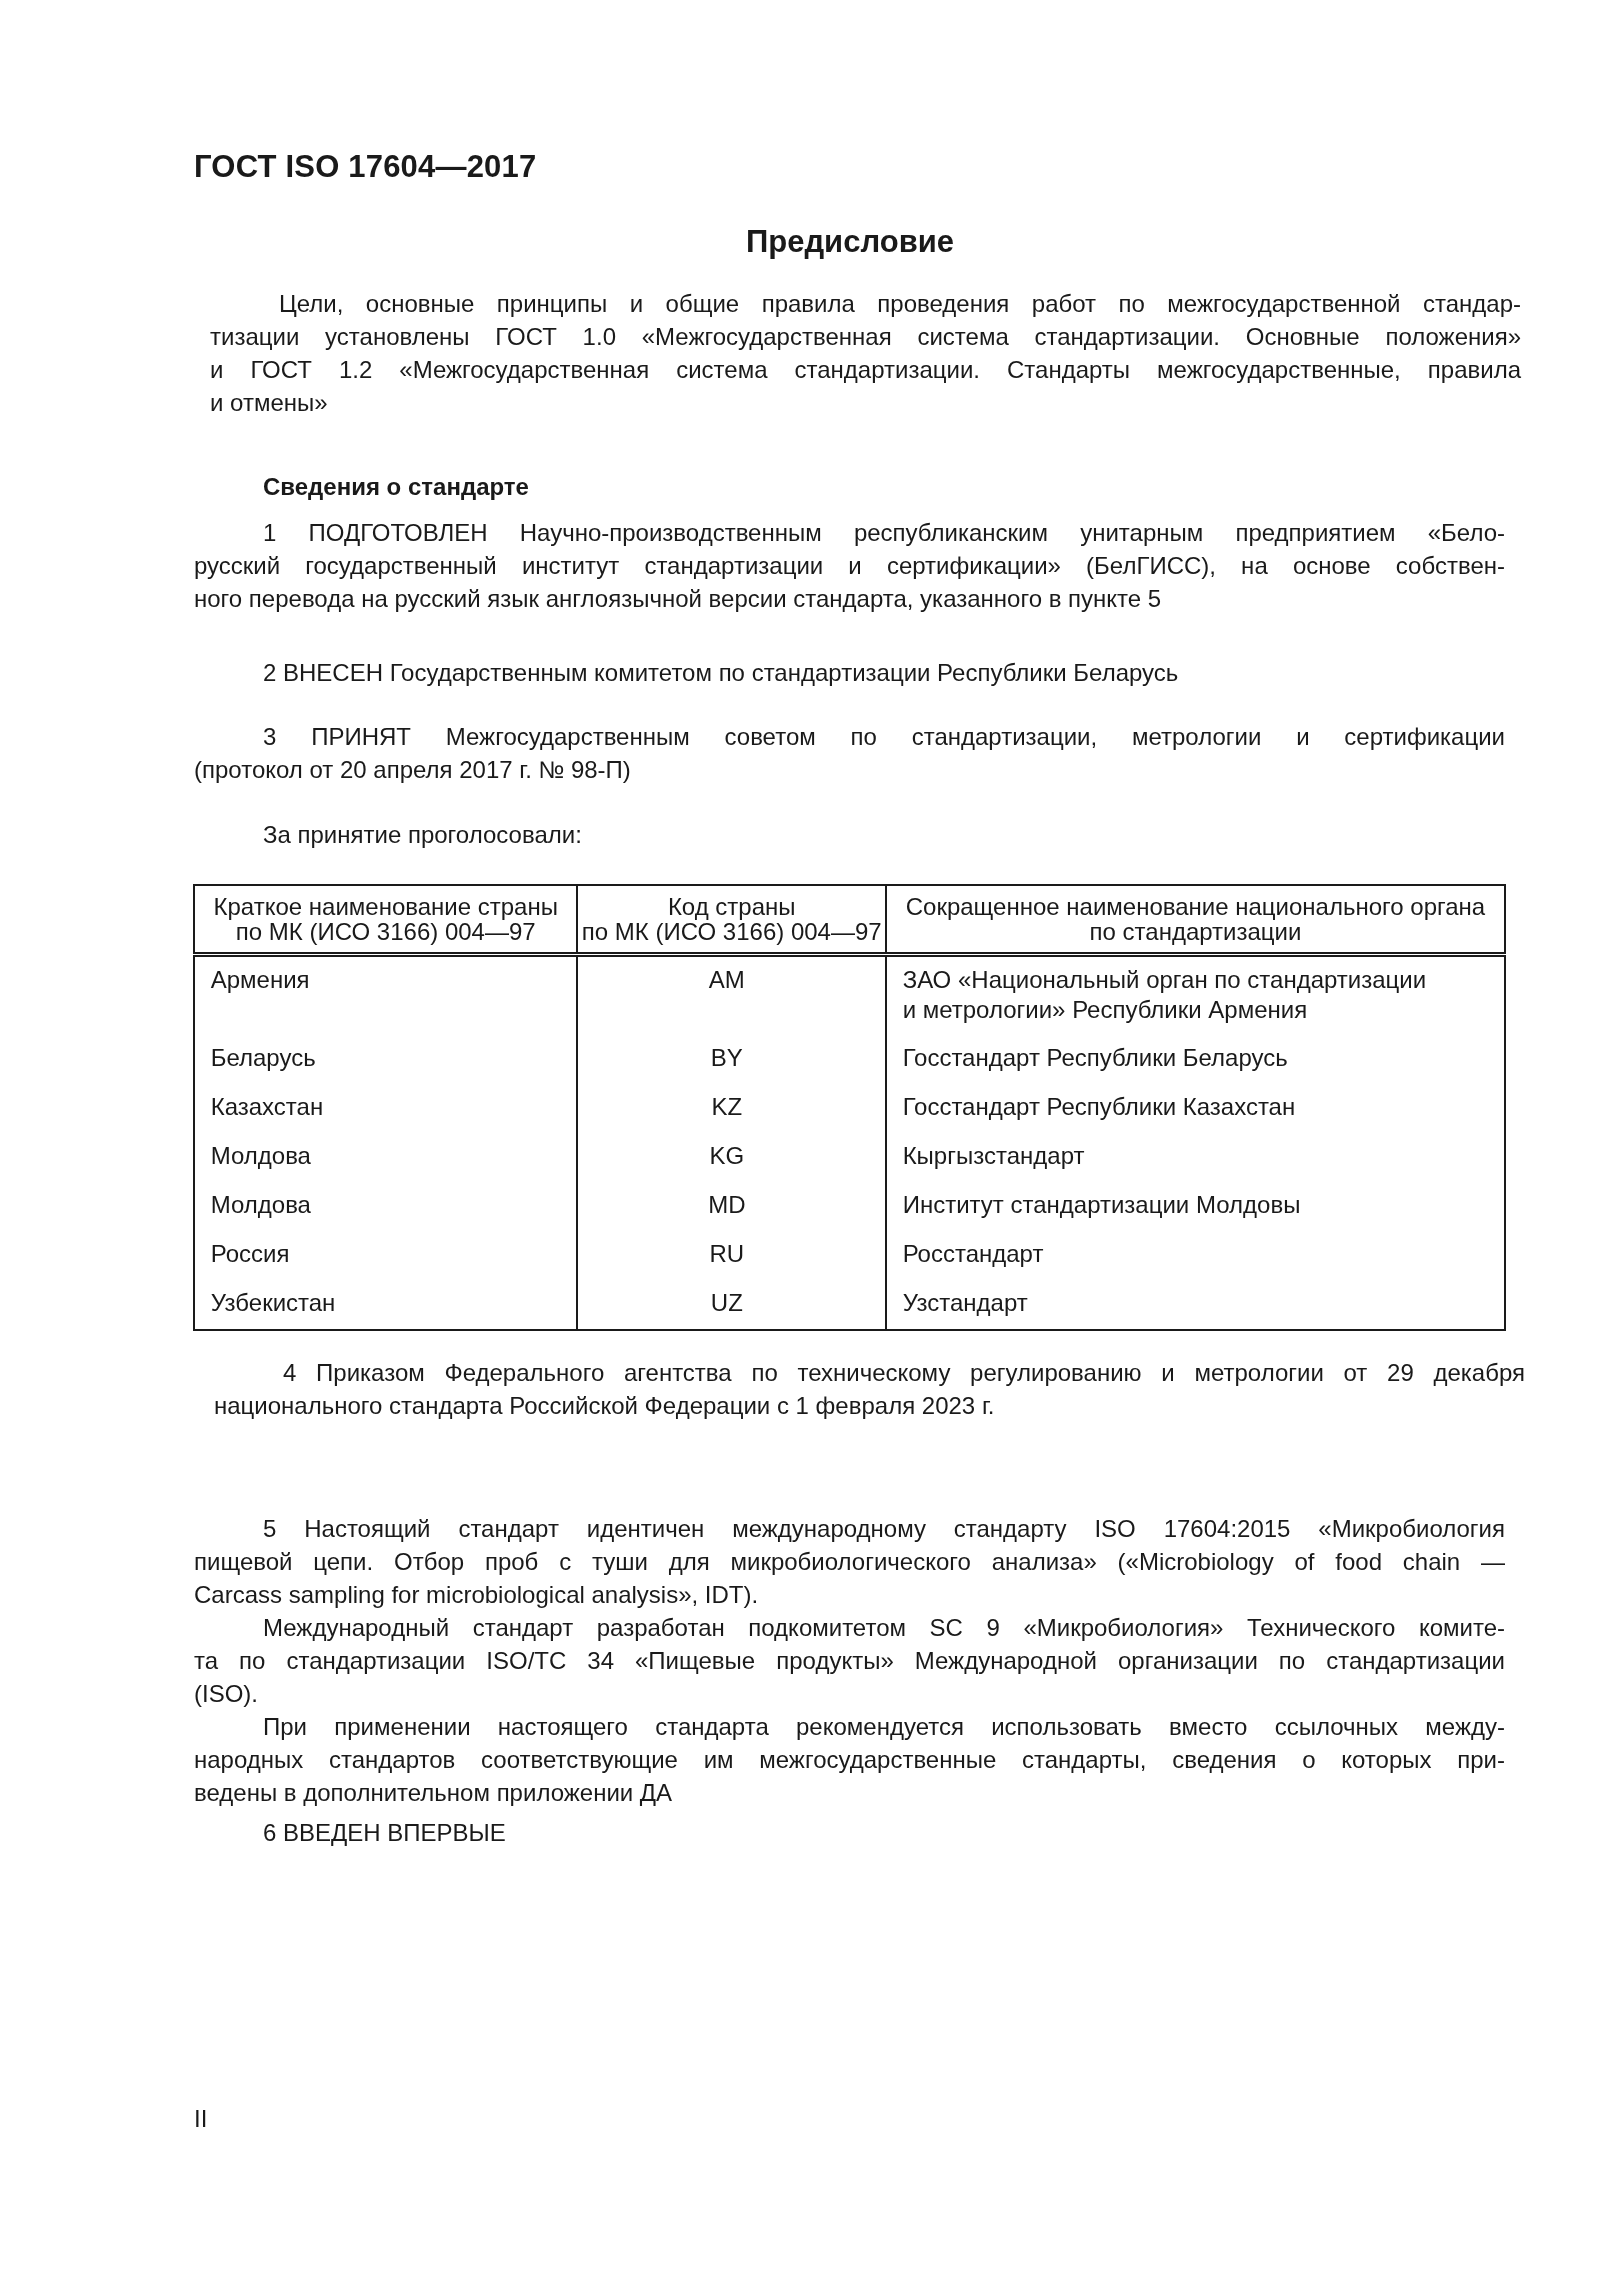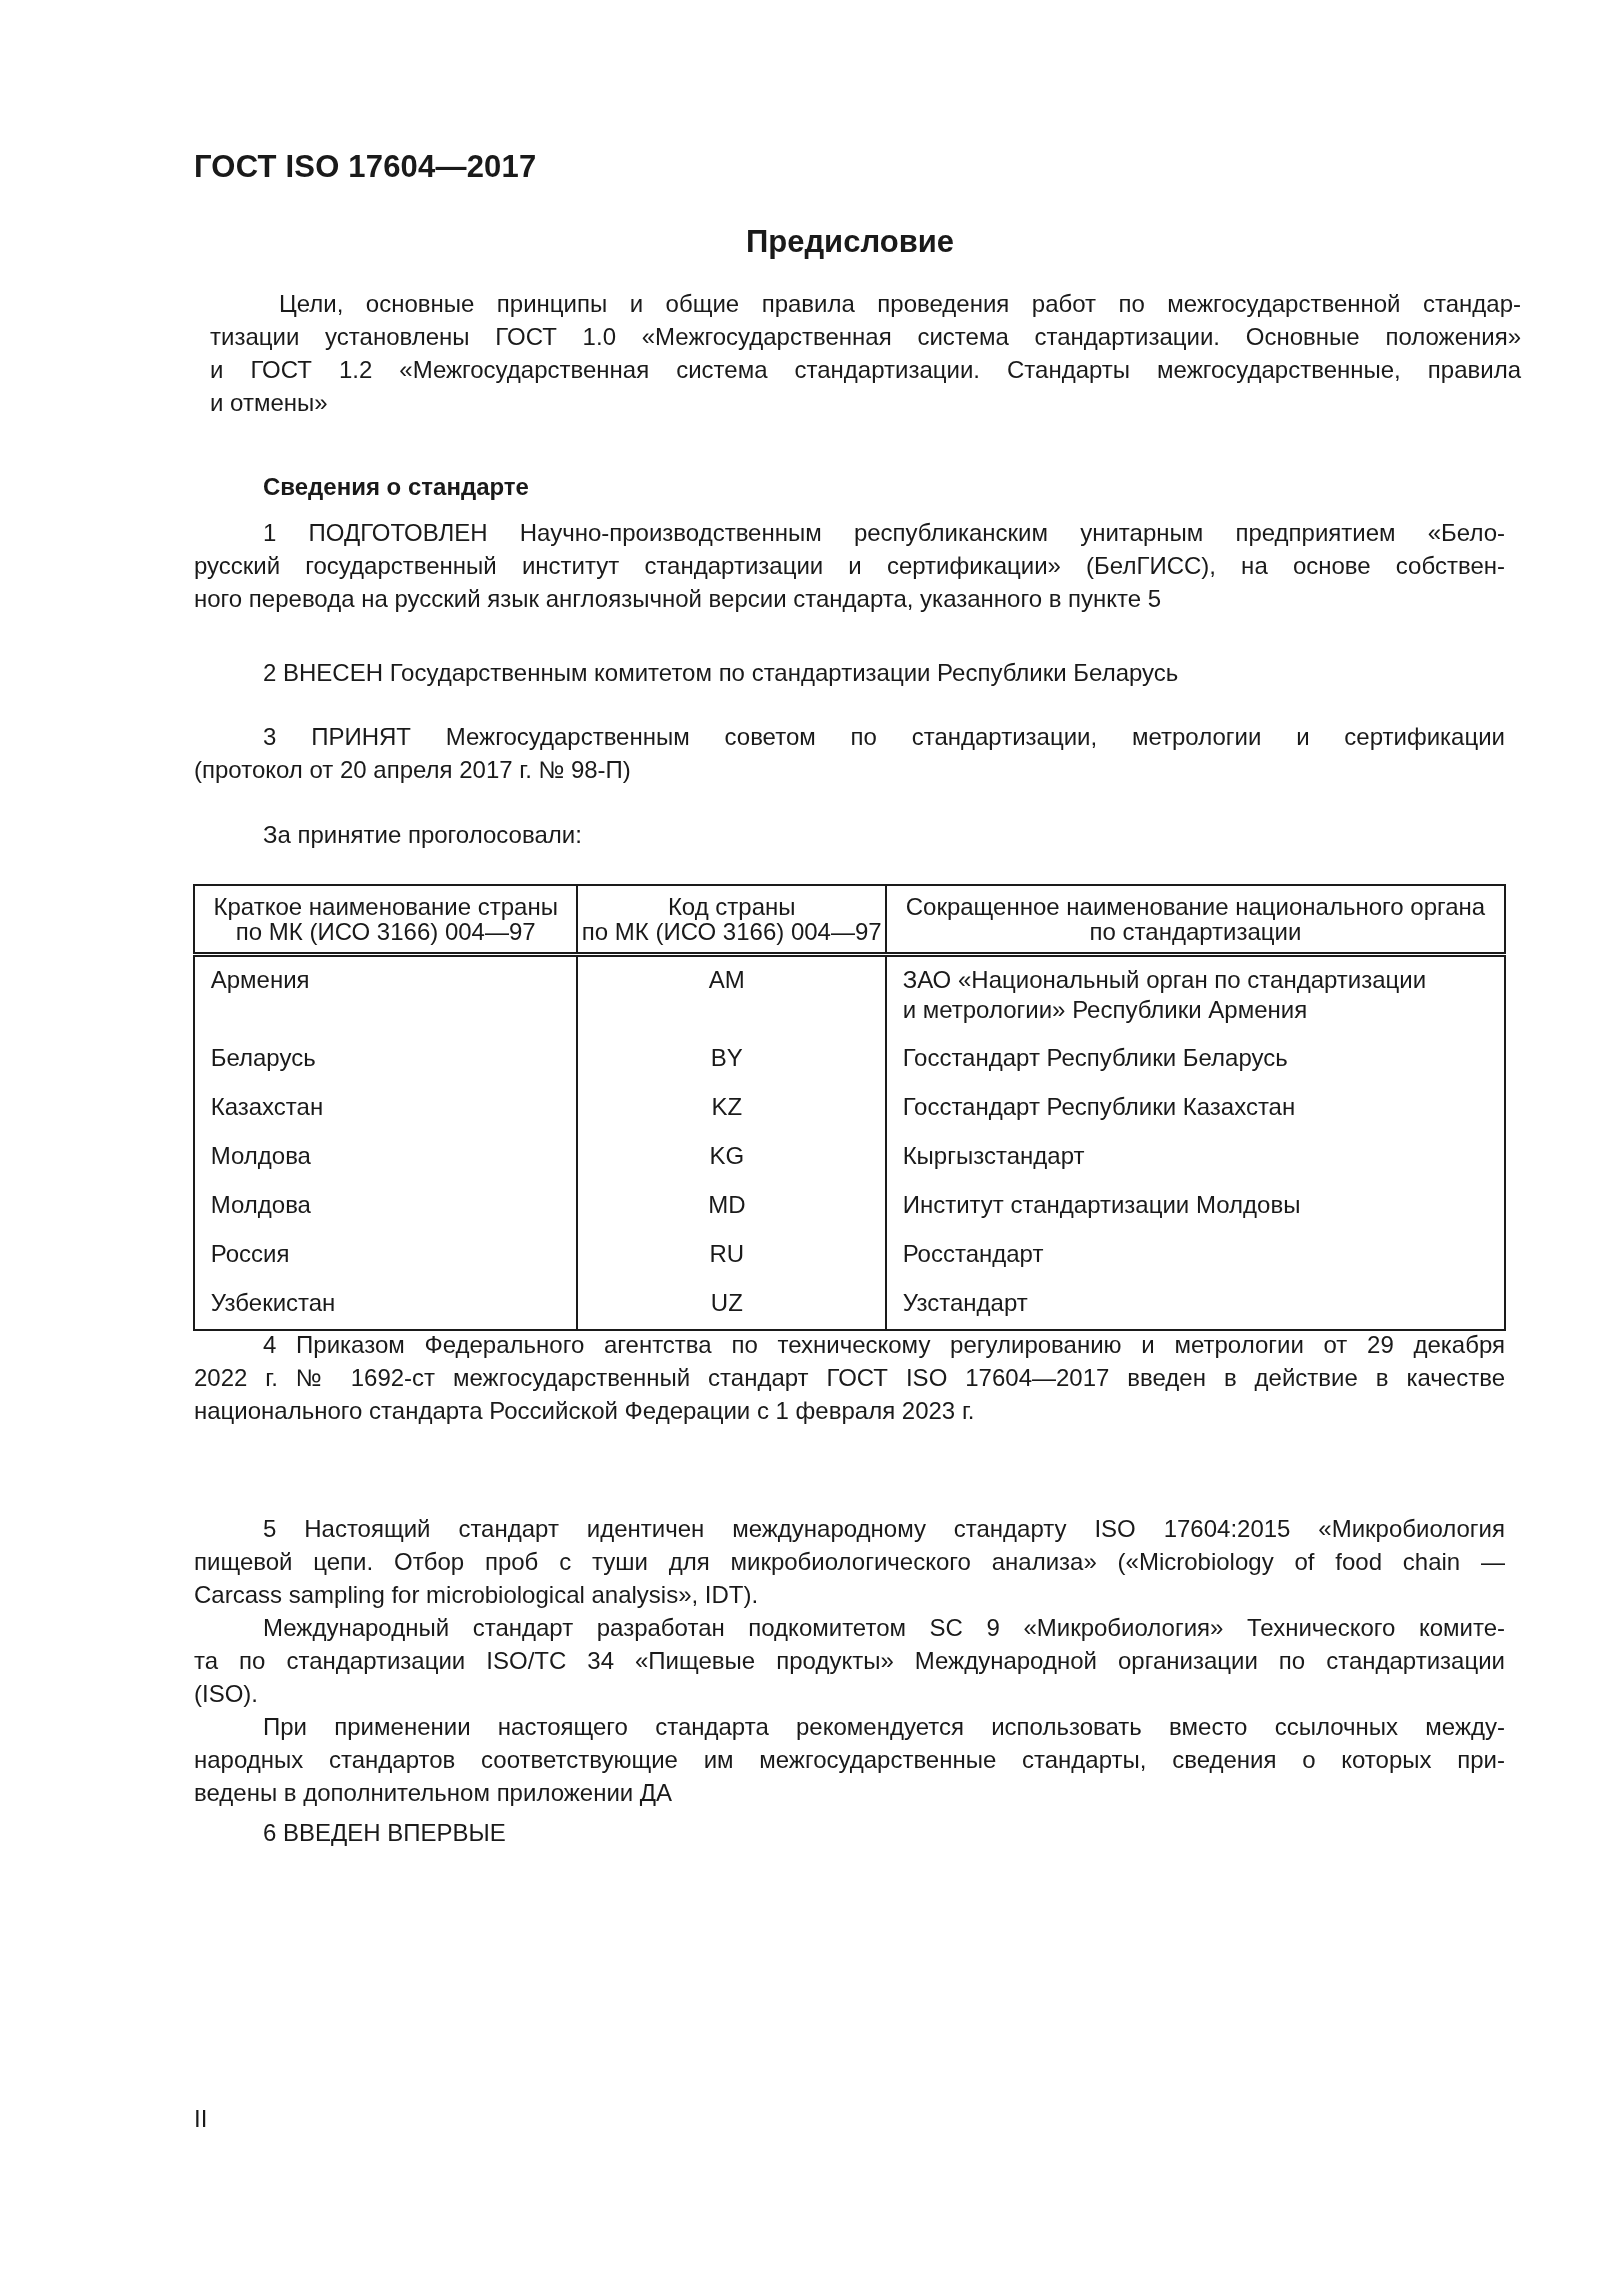--- a/index.html
+++ b/index.html
@@ -204,23 +204,22 @@
       <td>Росстандарт</td>
     </tr>
     <tr class="last">
       <td>Узбекистан</td>
       <td class="code">UZ</td>
       <td>Узстандарт</td>
     </tr>
   </tbody>
 </table>
 
-<div class="block" style="top: 1328px;">
+<div class="block" style="top: 1356px; margin-left: 20px;">
   <span class="line indent">4  Приказом Федерального агентства по техническому регулированию и метрологии от 29 декабря</span>
-  <span class="line">2022 г. № 1692-ст межгосударственный стандарт ГОСТ ISO 17604—2017 введен в действие в качестве</span>
   <span class="line last">национального стандарта Российской Федерации с 1 февраля 2023 г.</span>
 </div>
 
 <div class="block" style="top: 1512px;">
   <span class="line indent">5  Настоящий стандарт идентичен международному стандарту ISO 17604:2015 «Микробиология</span>
   <span class="line">пищевой цепи. Отбор проб с туши для микробиологического анализа» («Microbiology of food chain —</span>
   <span class="line last">Carcass sampling for microbiological analysis», IDT).</span>
   <span class="line indent">Международный стандарт разработан подкомитетом SC 9 «Микробиология» Технического комите-</span>
   <span class="line">та по стандартизации ISO/TC 34 «Пищевые продукты» Международной организации по стандартизации</span>
   <span class="line last">(ISO).</span>

